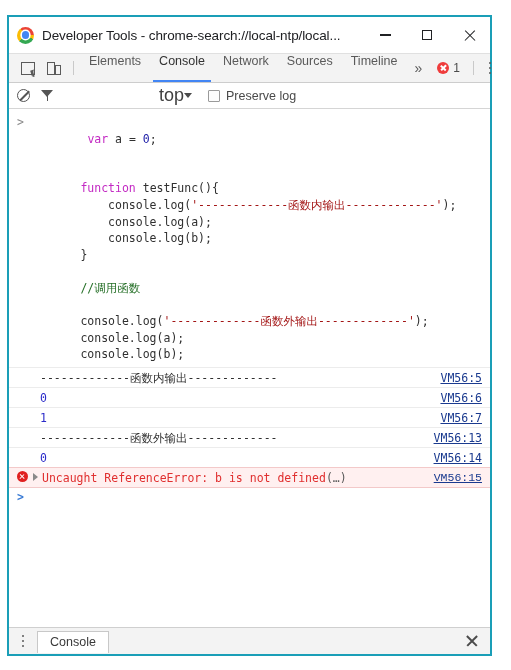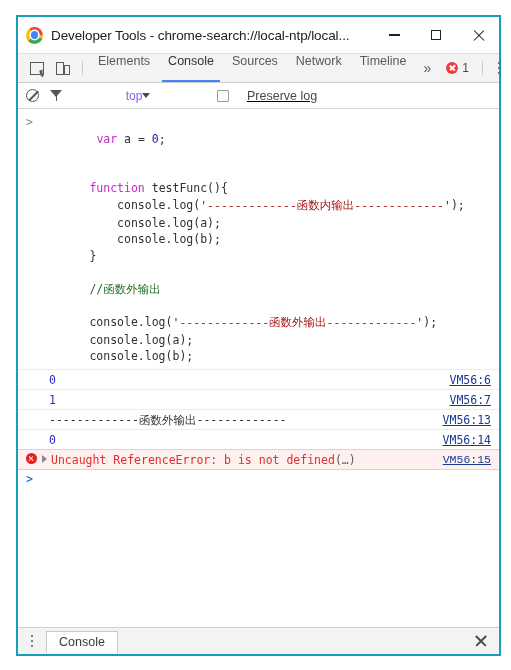--- a/index.html
+++ b/index.html
@@ -7,21 +7,21 @@
     padding: 0;
     background: #ffffff;
     width: 511px;
     height: 670px;
     overflow: hidden;
     font-family: "Liberation Sans", sans-serif;
   }
 
   #app {
     position: absolute;
-    left: 16px;
+    left: 7px;
     top: 15px;
     width: 485px;
     height: 641px;
     border: 2px solid #1a9eb7;
     background: #ffffff;
     box-sizing: border-box;
     display: flex;
     flex-direction: column;
   }
 
@@ -203,33 +203,33 @@
     border-left: 6.5px solid transparent;
     border-right: 6.5px solid transparent;
     border-top: 7px solid #555;
   }
   .funnel-icon::after {
     content: ""; position: absolute; left: 5.8px; top: 7px;
     width: 1.5px; height: 5px; background: #555;
   }
   .ctxsel {
     margin-left: 12px;
-    font-size: 12px; color: #8b5cf6;
+    font-size: 18px; color: #404040;
     min-width: 130px;
-    display: flex; align-items: center; justify-content: center;
+    display: flex; align-items: center; justify-content: flex-end;
   }
   .ctxsel .caret {
     width: 0; height: 0;
     border-left: 4.5px solid transparent;
     border-right: 4.5px solid transparent;
     border-top: 5px solid #4a4a4a;
     margin-right: 4px;
   }
   .preserve {
-    display: flex; align-items: center; gap: 18px; margin-left: 12px; text-decoration: underline;
+    display: flex; align-items: center; gap: 6px; margin-left: 12px;
   }
   .cbox {
     width: 12px; height: 12px;
     border: 1px solid #9a9a9a; background: #fcfcfc;
     box-sizing: border-box; border-radius: 1px;
   }
   .preserve-label { font-size: 12.5px; color: #4a4a4a; }
 
   
   .console {
@@ -250,21 +250,21 @@
     color: #303030;
     position: relative;
   }
   .codeline.first { padding-left: 23px; }
   .prompt-gt {
     position: absolute; left: 8px; top: 0;
     color: #8a8a8a;
   }
   .kw   { color: #c329c3; }
   .num  { color: #1a1aa6; }
-  .str  { color: #a31515; font-family: Liberation Mono, monospace; }
+  .str  { color: #a31515; }
   .cmt  { color: #236e25; }
 
   .outrow {
     display: flex;
     align-items: flex-start;
     border-top: 1px solid #ececec;
     min-height: 19px;
     line-height: 18px;
     box-sizing: border-box;
     padding-left: 8px;
@@ -391,24 +391,24 @@
     </div>
     <div class="vdiv"></div>
 
     <div class="tab">
       <span>Elements</span>
     </div>
     <div class="tab active">
       <span>Console</span>
     </div>
     <div class="tab">
+      <span>Network</span>
+    </div>
+    <div class="tab">
       <span>Sources</span>
-    </div>
-    <div class="tab">
-      <span>Network</span>
     </div>
     <div class="tab">
       <span>Timeline</span>
     </div>
     <div class="chev">
       <span>»</span>
     </div>
 
     <div class="strip-spacer"></div>
 
@@ -443,27 +443,32 @@
       <div class="codeline first">
         <span class="prompt-gt">&gt;</span><span class="kw">var</span><span> a = </span><span class="num">0</span><span>;</span>
       </div>
       <div class="codeline">&nbsp;</div>
       <div class="codeline"><span>        </span><span class="kw">function</span><span> testFunc(){</span></div>
       <div class="codeline"><span>            console.log(</span><span class="str">'-------------函数内输出-------------'</span><span>);</span></div>
       <div class="codeline"><span>            console.log(a);</span></div>
       <div class="codeline"><span>            console.log(b);</span></div>
       <div class="codeline"><span>        }</span></div>
       <div class="codeline">&nbsp;</div>
-      <div class="codeline"><span>        </span><span class="cmt">//函数外输出</span></div>
+      <div class="codeline"><span>        </span><span class="cmt">//调用函数</span></div>
       <div class="codeline">&nbsp;</div>
       <div class="codeline"><span>        console.log(</span><span class="str">'-------------函数外输出-------------'</span><span>);</span></div>
       <div class="codeline"><span>        console.log(a);</span></div>
       <div class="codeline"><span>        console.log(b);</span></div>
     </div>
 
+    <div class="outrow">
+      <span class="gutter"></span>
+      <span class="msg">-------------函数内输出-------------</span>
+      <span class="vmlink">VM56:5</span>
+    </div>
 
     <div class="outrow">
       <span class="gutter"></span>
       <span class="msg numval">0</span>
       <span class="vmlink">VM56:6</span>
     </div>
 
     <div class="outrow">
       <span class="gutter"></span>
       <span class="msg numval">1</span>

